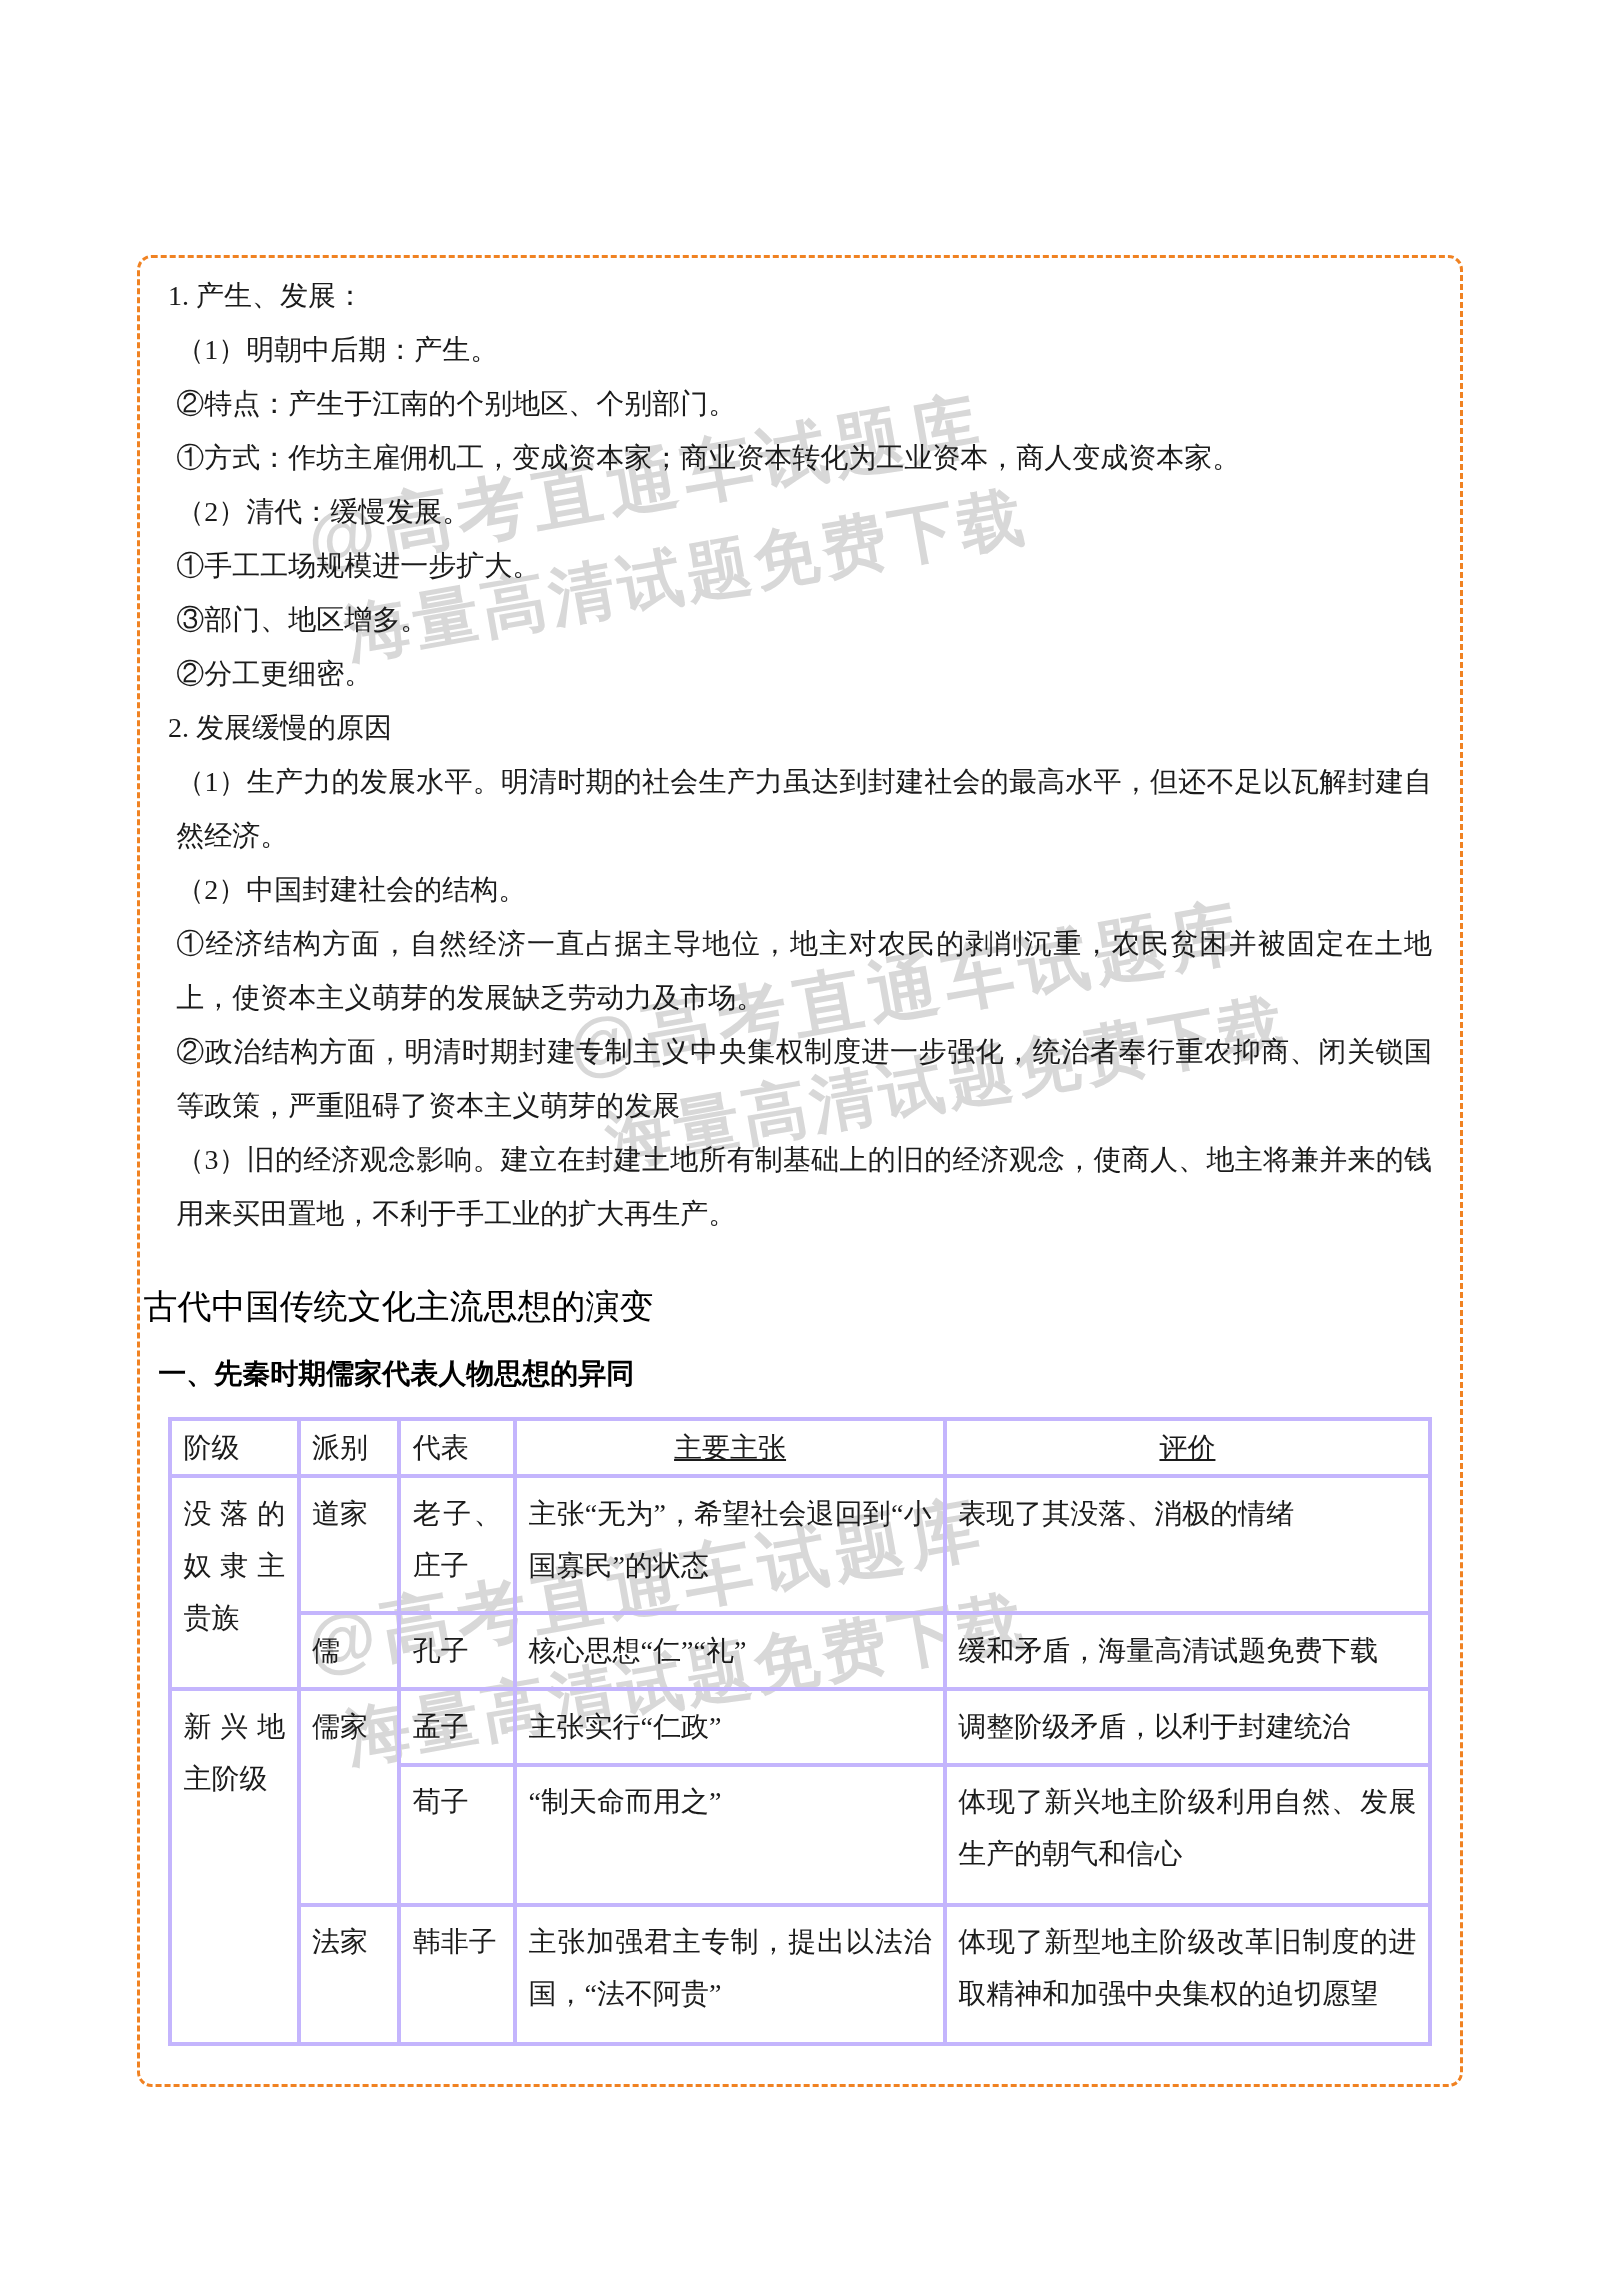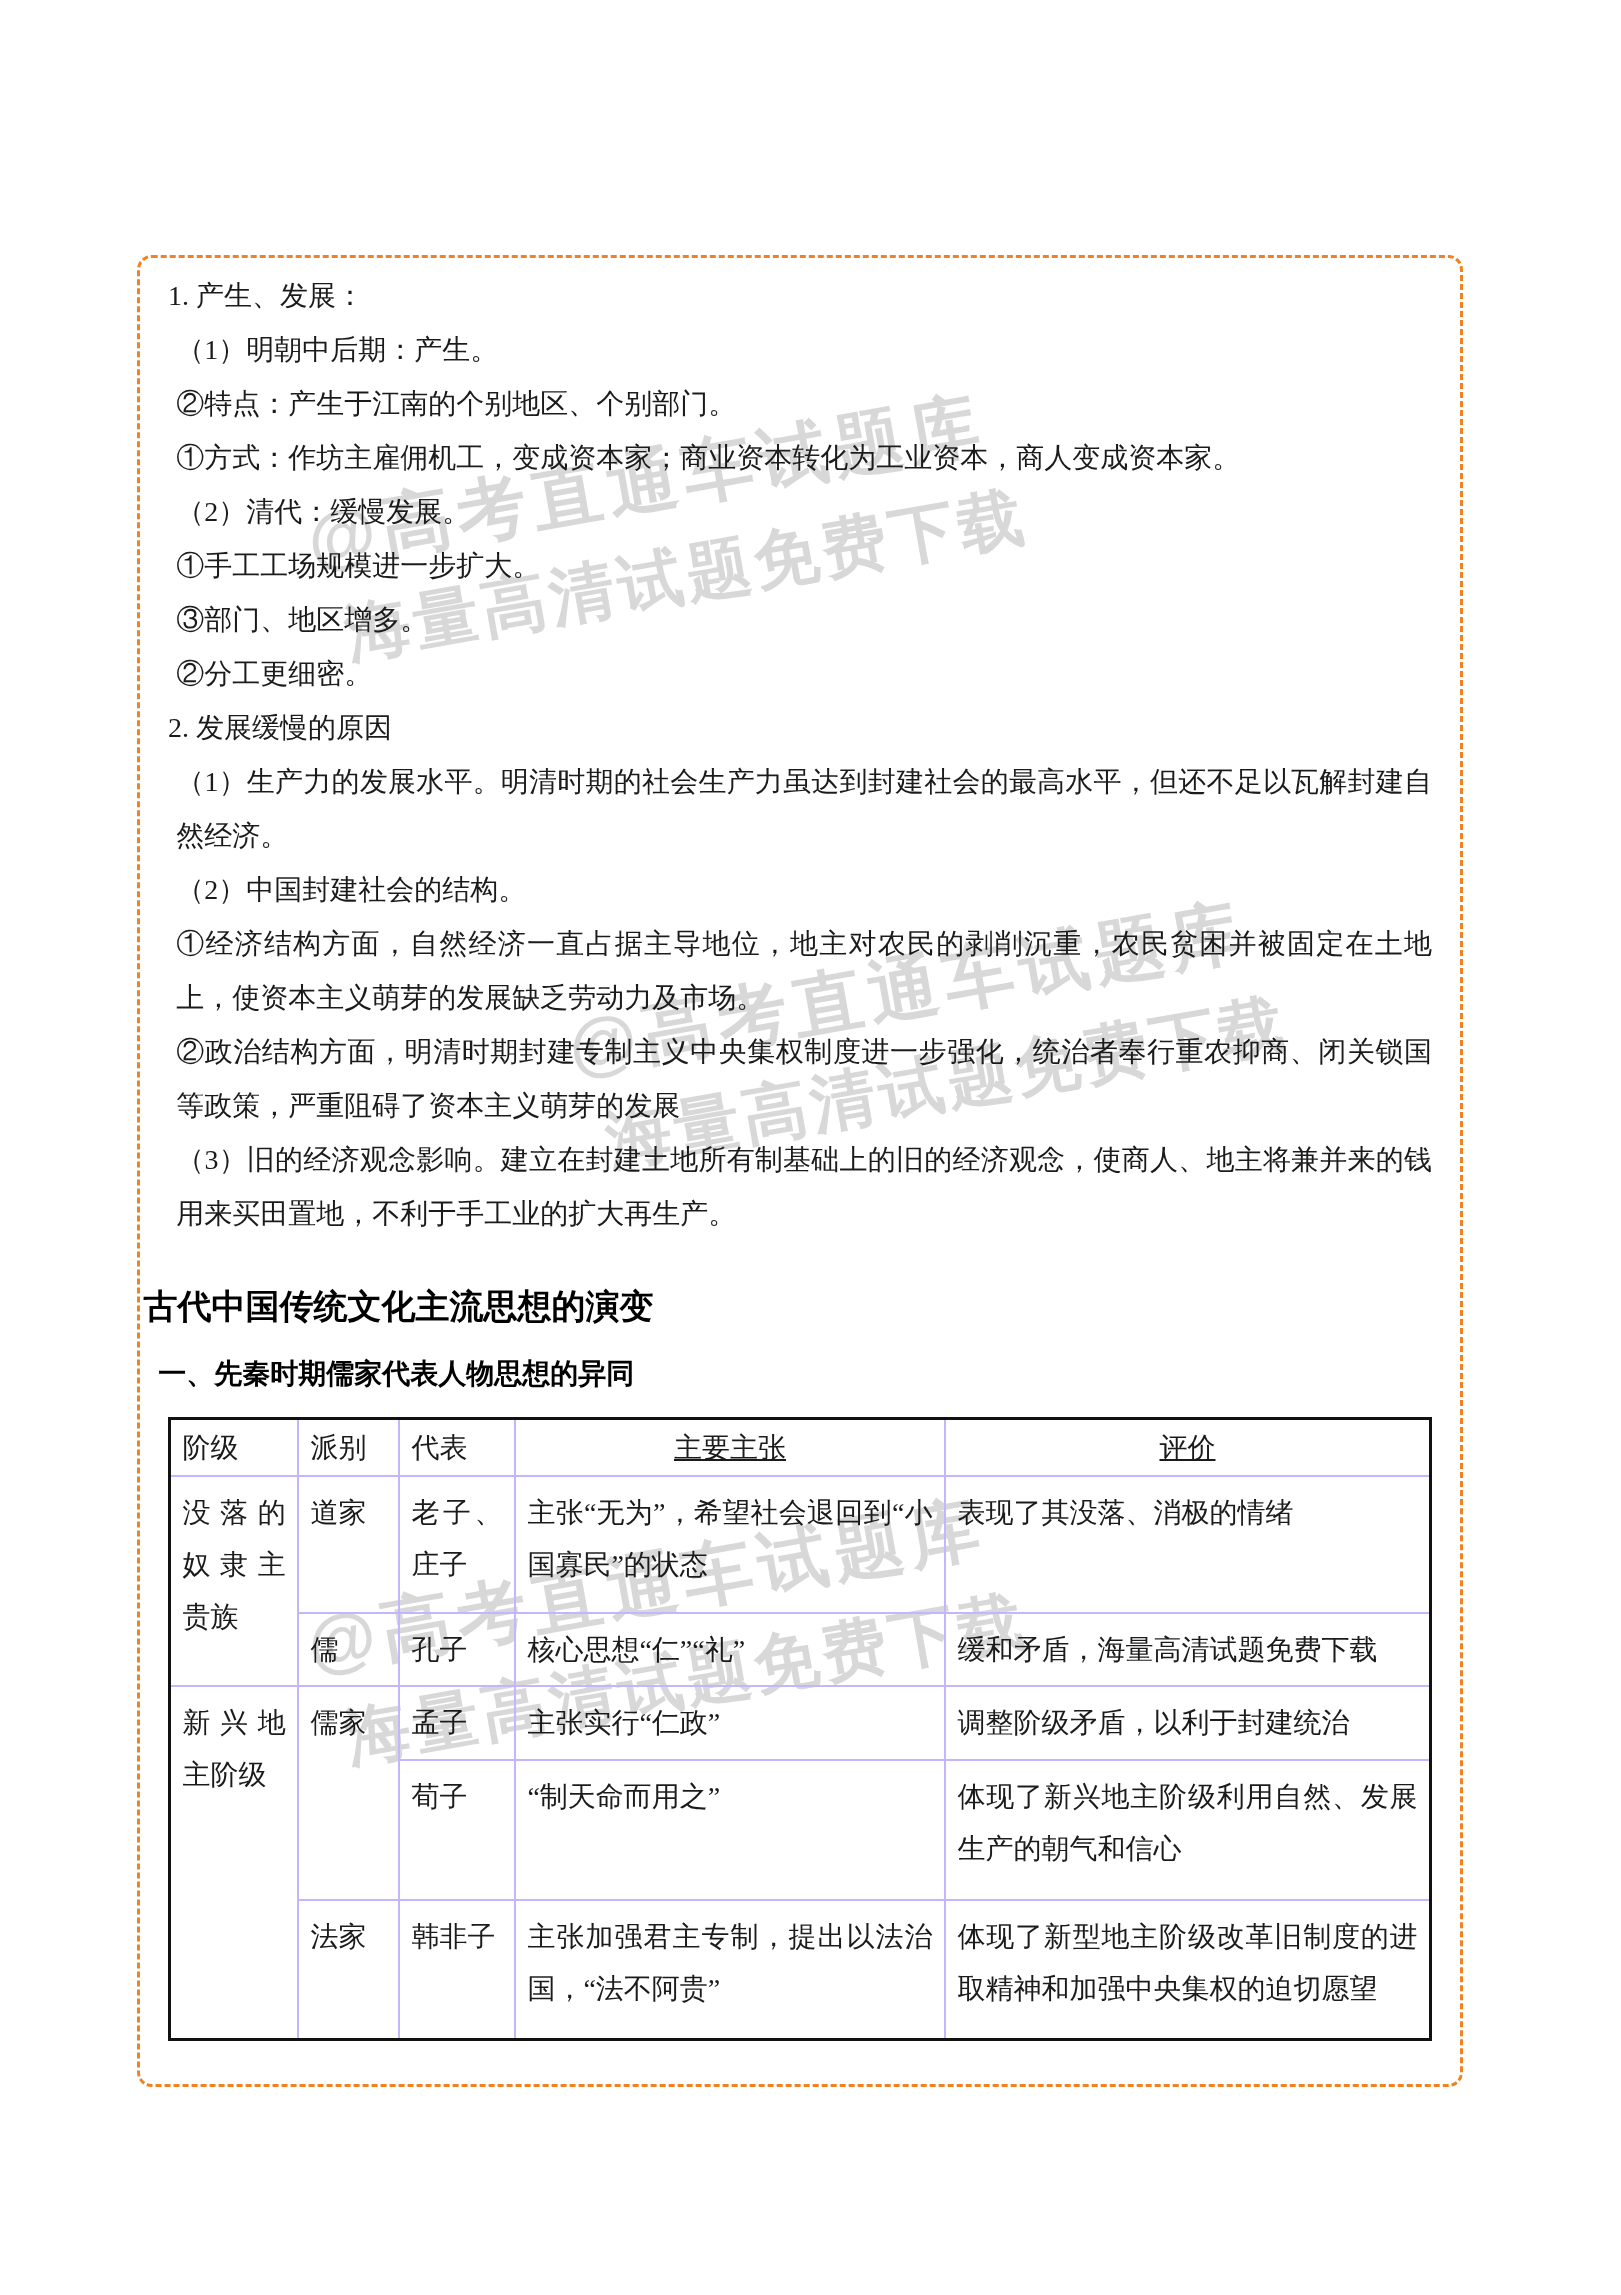--- a/index.html
+++ b/index.html
@@ -31,42 +31,42 @@
     font-size:28px;
     line-height:54px;
     text-align:justify;
   }
   .notes p.sub { padding-left:8.2px; }
 
   
   .section-heading {
     margin:43px 0 0 -24.5px;
     font-family:"Liberation Sans", sans-serif;
-    font-weight:bold;
+    font-weight:normal;
     font-size:34px;
     color:#000;
   }
   .sub-heading {
     margin:24.5px 0 0 -9.8px;
     font-family:"Liberation Sans", sans-serif;
     font-weight:bold;
     font-size:28px;
     color:#000;
   }
 
   
   table.thought {
     margin-top:24.5px;
     width:100%;
     border-collapse:collapse;
     table-layout:fixed;
     border:3.3px solid #111;
   }
   table.thought th, table.thought td {
-    border:2px solid #c4b5fd;
+    border:4px solid #c4b5fd;
     font-size:28px;
     box-sizing:border-box;
   }
   table.thought th {
     font-weight:normal;
     height:57px;
     padding:3.3px 11.4px;
     vertical-align:middle;
     text-align:left;
   }

